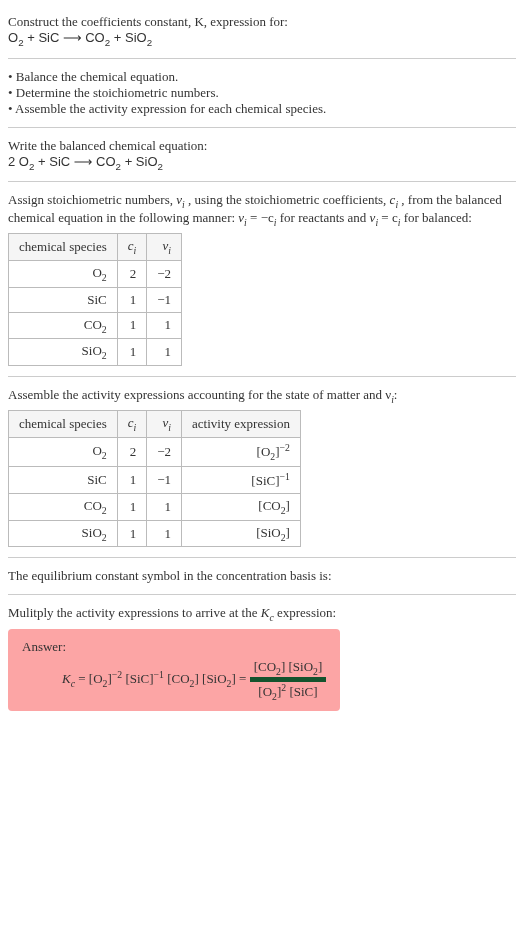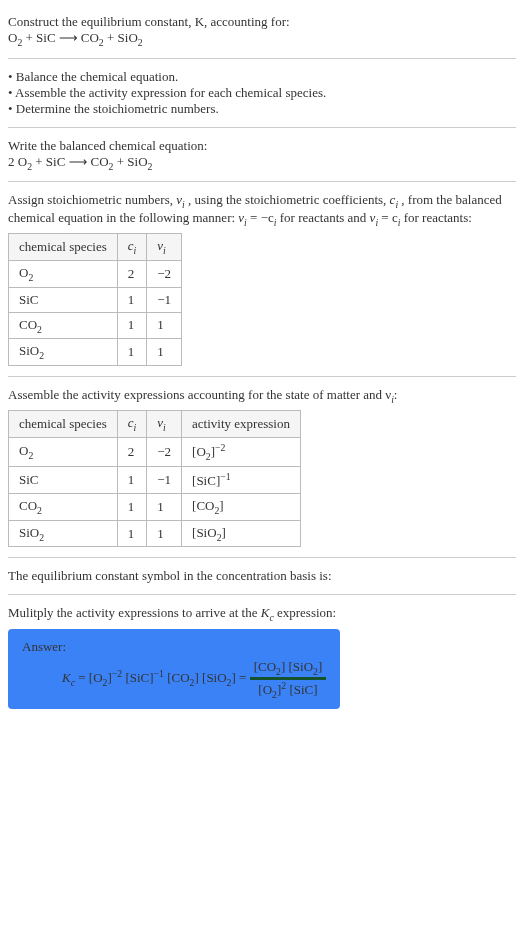--- a/index.html
+++ b/index.html
@@ -1,48 +1,48 @@
 <!DOCTYPE html>
 <html><head>
 <meta charset="utf-8">
 <style>
 body{margin:0;padding:8px;font-family:Georgia,serif;font-size:13px;color:#333;background:#fff;width:508px}
 .section{padding:6px 0}
 hr{border:none;border-top:1px solid #ccc;margin:4px 0}
-.eq{font-family:Liberation Serif, serif}
+.eq{font-family:Liberation Sans, sans-serif}
 sub{font-size:0.75em;vertical-align:sub}
 sup{font-size:0.75em;vertical-align:super}
 table{border-collapse:collapse;margin-top:6px}
-td,th{border:1px solid #bbb;padding:4px 10px;text-align:left;font-weight:normal;font-size:13px}
+td,th{border:1px solid #bbb;padding:4px 10px;text-align:right;font-weight:normal;font-size:13px}
 th{background:#f5f5f5}
-.answer-box{background:#3b82f6;padding:10px 14px;border-radius:4px;display:inline-block;margin-top:6px}
+.answer-box{background:#fca5a5;padding:10px 14px;border-radius:4px;display:inline-block;margin-top:6px}
 .frac{display:inline-block;vertical-align:middle;text-align:center}
-.frac .num{display:block;border-bottom:3px solid #14532d;padding:0 4px}
+.frac .num{display:block;border-bottom:5px solid #14532d;padding:0 4px}
 .frac .den{display:block;padding:0 4px}
 .ital{font-style:italic}
 </style>
 </head>
 <body>
 
 <div class="section">
-  <div><span>Construct the equilibrium constant, K, accounting for:</span></div>
+  <div><span>Construct the coefficients constant, K, expression for:</span></div>
   <div class="eq">
     <span>O</span><sub>2</sub>
     <span> + SiC </span>
     <span>⟶</span>
     <span> CO</span><sub>2</sub>
     <span> + SiO</span><sub>2</sub>
   </div>
 </div>
 <hr>
 
 <div class="section">
   <div>• Balance the chemical equation.</div>
+  <div>• Determine the stoichiometric numbers.</div>
   <div>• Assemble the activity expression for each chemical species.</div>
-  <div>• Determine the stoichiometric numbers.</div>
 </div>
 <hr>
 
 <div class="section">
   <div>Write the balanced chemical equation:</div>
   <div class="eq">
     <span>2 O</span><sub>2</sub>
     <span> + SiC </span>
     <span>⟶</span>
     <span> CO</span><sub>2</sub>
@@ -55,21 +55,21 @@
   <span>Assign stoichiometric numbers, </span>
   <span class="ital">ν</span><sub class="ital">i</sub>
   <span>, using the stoichiometric coefficients, </span>
   <span class="ital">c</span><sub class="ital">i</sub>
   <span>, from the balanced chemical equation in the following manner: </span>
   <span class="ital">ν</span><sub class="ital">i</sub>
   <span> = −c</span><sub class="ital">i</sub>
   <span> for reactants and </span>
   <span class="ital">ν</span><sub class="ital">i</sub>
   <span> = c</span><sub class="ital">i</sub>
-  <span> for reactants:</span>
+  <span> for balanced:</span>
 
   <table>
     <tbody>
         <tr>
       <th>chemical species</th>
       <th><span class="ital">c</span><sub class="ital">i</sub></th>
       <th><span class="ital">ν</span><sub class="ital">i</sub></th>
     </tr>
     <tr>
       <td><span>O</span><sub>2</sub></td>

